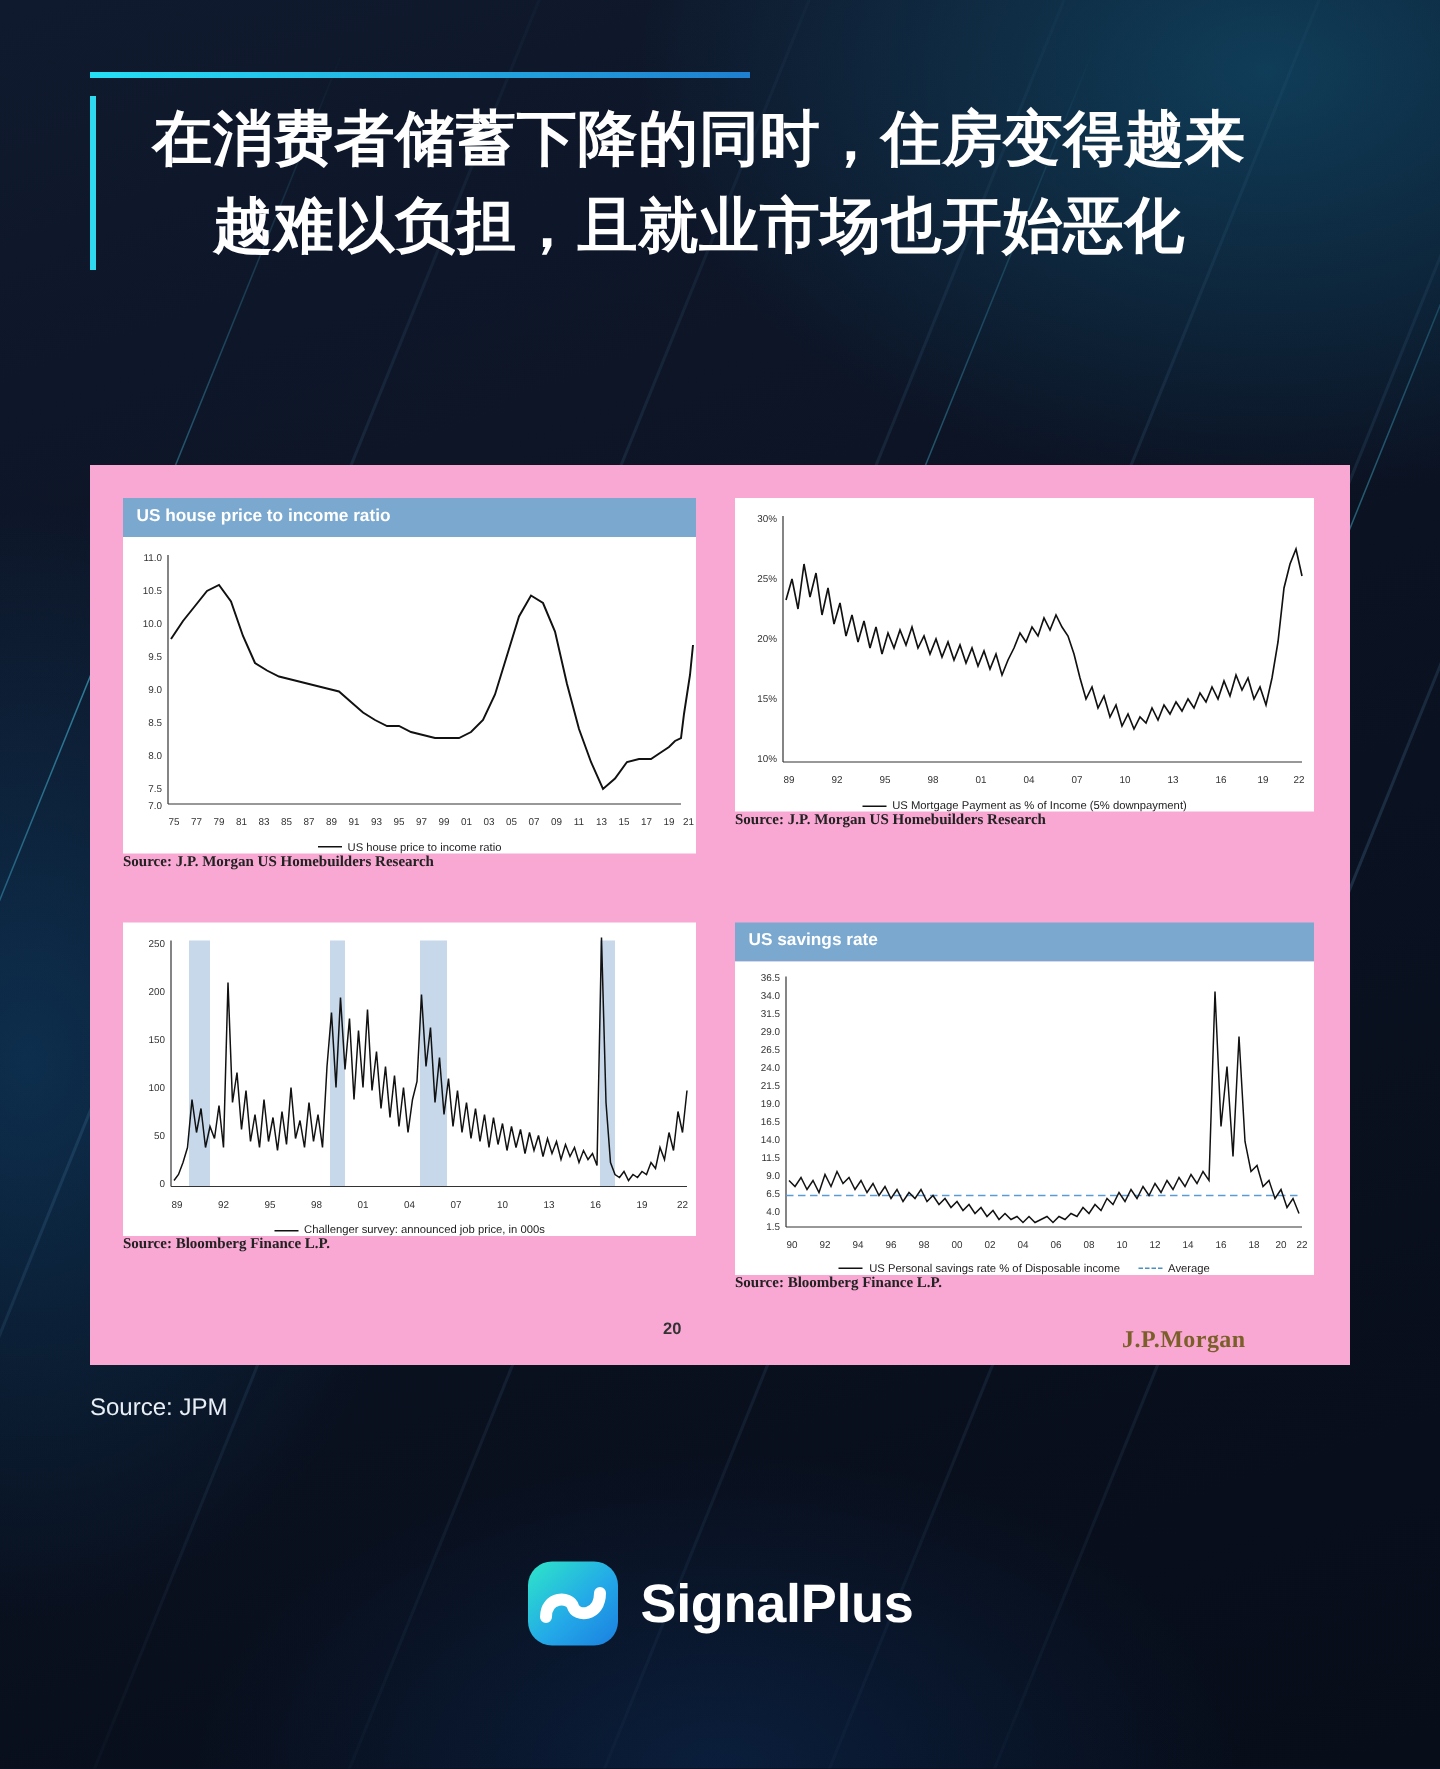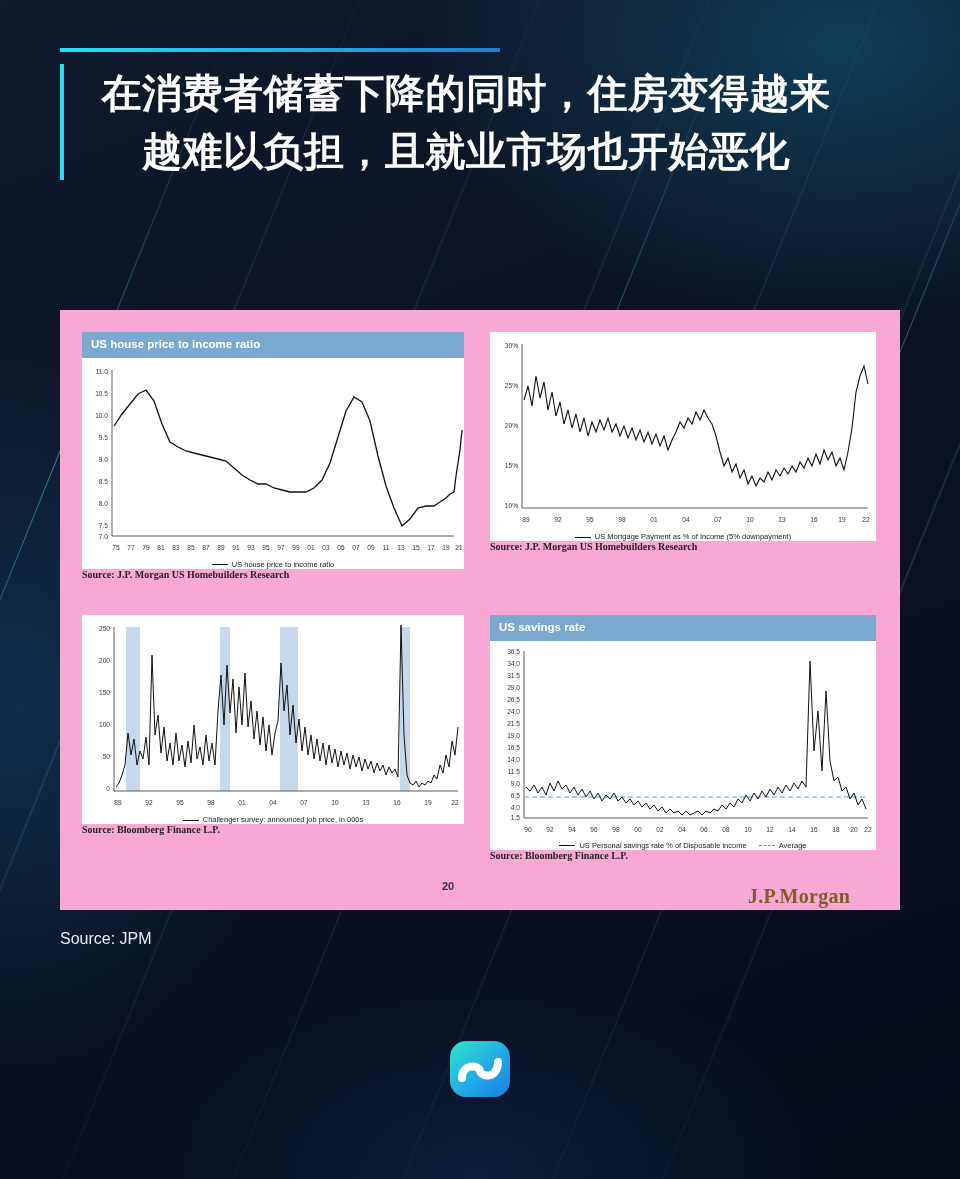--- a/index.html
+++ b/index.html
@@ -92,21 +92,21 @@
     font-size: 10px; color: #222; font-weight: bold;
     margin-top: 0;
     font-family: Liberation Serif, serif;
   }
   .page-num {
     position: absolute; font-size: 11px; font-weight: bold; color: #333;
   }
   .jpm-logo {
     position: absolute;
     font-family: "Liberation Serif", serif;
-    font-size: 20px; color: #7b5f28; font-weight: bold;
+    font-size: 16px; color: #7b5f28; font-weight: bold;
     letter-spacing: 0.3px;
   }
   
   #source-note {
     position: absolute; left: 60px; top: 930px;
     color: #e8eef6; font-size: 16px;
   }
   #brand {
     position: absolute; left: 0; right: 0; top: 1040px;
     display: flex; align-items: center; justify-content: center; gap: 14px;
@@ -338,13 +338,14 @@
     <defs>
       <linearGradient id="sp-g" x1="0" y1="0" x2="1" y2="1">
         <stop offset="0%" stop-color="#2ee7c8"></stop>
         <stop offset="55%" stop-color="#23a9e8"></stop>
         <stop offset="100%" stop-color="#1b7fe0"></stop>
       </linearGradient>
     </defs>
     <rect x="1" y="1" width="60" height="56" rx="16" fill="url(#sp-g)"></rect>
     <path d="M13 38 C13 24, 29 24, 31 31 C33 38, 49 38, 49 22" fill="none" stroke="#ffffff" stroke-width="8" stroke-linecap="round"></path>
   </svg>
+  <div id="brand-name">SignalPlus</div>
 </div>
 
 </body></html>

